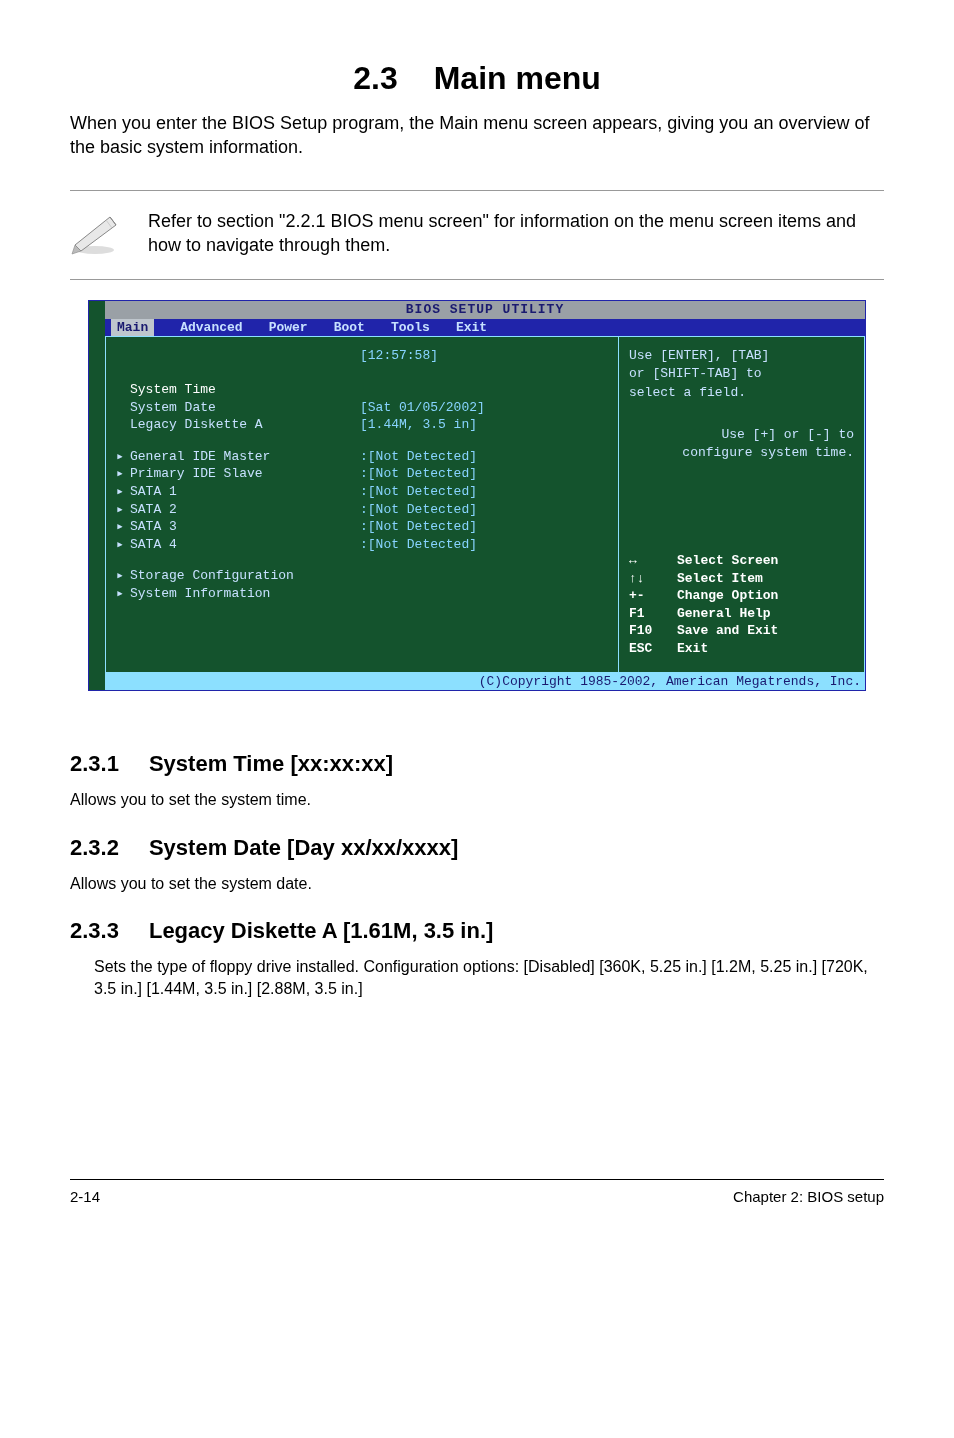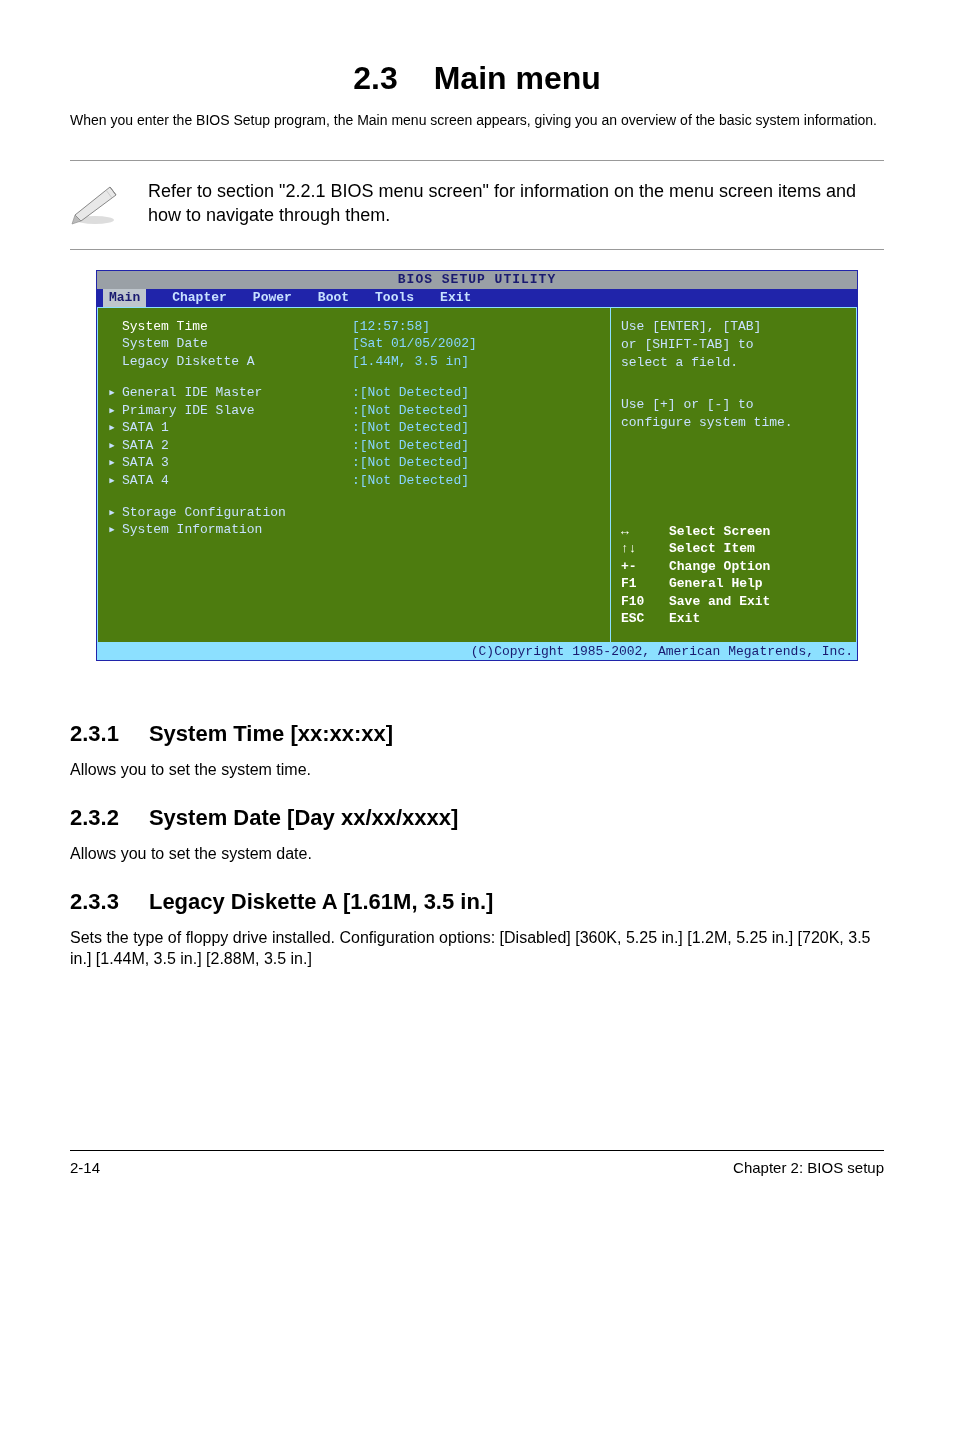--- a/index.html
+++ b/index.html
@@ -16,21 +16,21 @@
       font-size: 32px;
       font-weight: bold;
       margin: 0 0 14px 0;
       color: #000;
       text-align: center;
     }
     .gap {
       display: inline-block;
     }
     p.body-text {
-      font-size: 14px;
+      font-size: 18px;
       line-height: 1.35;
       margin: 0 0 30px 0;
       color: #000;
     }
     .note-bar {
       border-top: 1px solid #999;
       border-bottom: 1px solid #999;
       padding: 18px 0 22px 0;
       margin-bottom: 20px;
       display: flex;
@@ -52,26 +52,27 @@
       flex: 1;
       font-size: 18px;
       line-height: 1.35;
       color: #000;
     }
 
     
     .bios {
       margin: 0 auto 60px auto;
       width: 760px;
-      background: #4d7c0f;
+      background: #14532d;
       color: #c7e1ff;
       font-family: "Courier New", monospace;
       font-size: 13px;
       line-height: 1.35;
       border: 1px solid #2024aa;
+      padding-left: 16px;
     }
     .bios-titlebar {
       background: #9aa0a6;
       color: #1a1a70;
       font-family: "Courier New", monospace;
       font-weight: bold;
       font-size: 13px;
       text-align: center;
       padding: 0 4px;
       letter-spacing: 1px;
@@ -114,36 +115,38 @@
     .bios-line .tri {
       width: 14px;
       color: #c7e1ff;
     }
     .bios-line .lbl {
       flex: 0 0 230px;
       color: #c7e1ff;
     }
     .bios-line.heading .lbl {
       color: #fff;
+      margin-top: 34px;
     }
     .bios-line .val {
       color: #88d4ff;
     }
     .bios-spacer {
       height: 14px;
     }
     .bios-help-text {
       color: #c7e1ff;
       margin-bottom: 24px;
       line-height: 1.4;
     }
     .bios-help-use {
       color: #c7e1ff;
       margin-bottom: 90px;
       line-height: 1.4;
+      text-align: right;
     }
     .bios-keys {
       color: #ffffff;
       font-weight: bold;
       line-height: 1.35;
     }
     .bios-keys .row {
       display: flex;
     }
     .bios-keys .k {
@@ -205,21 +208,21 @@
       </svg>
     </div>
     <div class="note-text">Refer to section "2.2.1  BIOS menu screen" for information on the menu screen items and how to navigate through them.</div>
   </div>
 
   <div class="bios">
 
     <div class="bios-titlebar">BIOS SETUP UTILITY</div>
 
     <div class="bios-menurow">
-      <span class="sel">Main</span><span>Chapter</span><span>Power</span><span>Boot</span><span>Tools</span><span>Exit</span>
+      <span class="sel">Main</span><span>Advanced</span><span>Power</span><span>Boot</span><span>Tools</span><span>Exit</span>
     </div>
 
     <div class="bios-body">
       <div class="bios-left">
 
         <div class="bios-line heading">
           <span class="tri"> </span><span class="lbl">System Time</span><span class="val">[12:57:58]</span>
         </div>
         <div class="bios-line">
           <span class="tri"> </span><span class="lbl">System Date</span><span class="val">[Sat 01/05/2002]</span>
@@ -305,20 +308,20 @@
   <p class="sub-text">Allows you to set the system time.</p>
 
   <h2 class="sub">
     <span>2.3.2</span><span class="gap" style="width:30px;"></span><span>System Date [Day xx/xx/xxxx]</span>
   </h2>
   <p class="sub-text">Allows you to set the system date.</p>
 
   <h2 class="sub">
     <span>2.3.3</span><span class="gap" style="width:30px;"></span><span>Legacy Diskette A [1.61M, 3.5 in.]</span>
   </h2>
-  <p class="sub-text" style="margin-bottom:180px;">Sets the type of floppy drive installed. Configuration options: [Disabled] [360K, 5.25 in.] [1.2M, 5.25 in.] [720K, 3.5 in.] [1.44M, 3.5 in.] [2.88M, 3.5 in.]</p>
+  <p class="sub-text" style="margin-bottom:180px;margin-left:24px;">Sets the type of floppy drive installed. Configuration options: [Disabled] [360K, 5.25 in.] [1.2M, 5.25 in.] [720K, 3.5 in.] [1.44M, 3.5 in.] [2.88M, 3.5 in.]</p>
 
   <div class="footer">
     <span>2-14</span>
     <span>Chapter 2: BIOS setup</span>
   </div>
 
 </div>
 
 </body></html>

